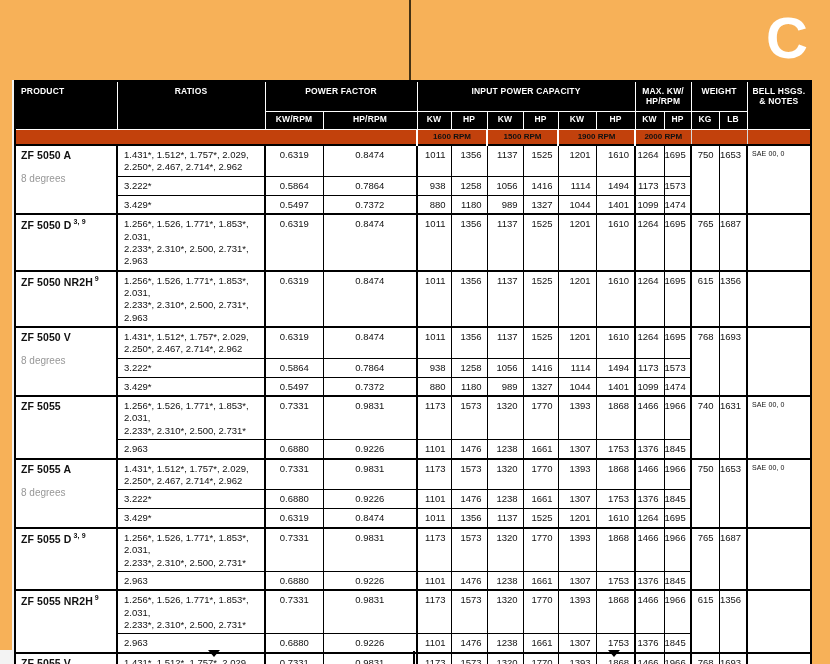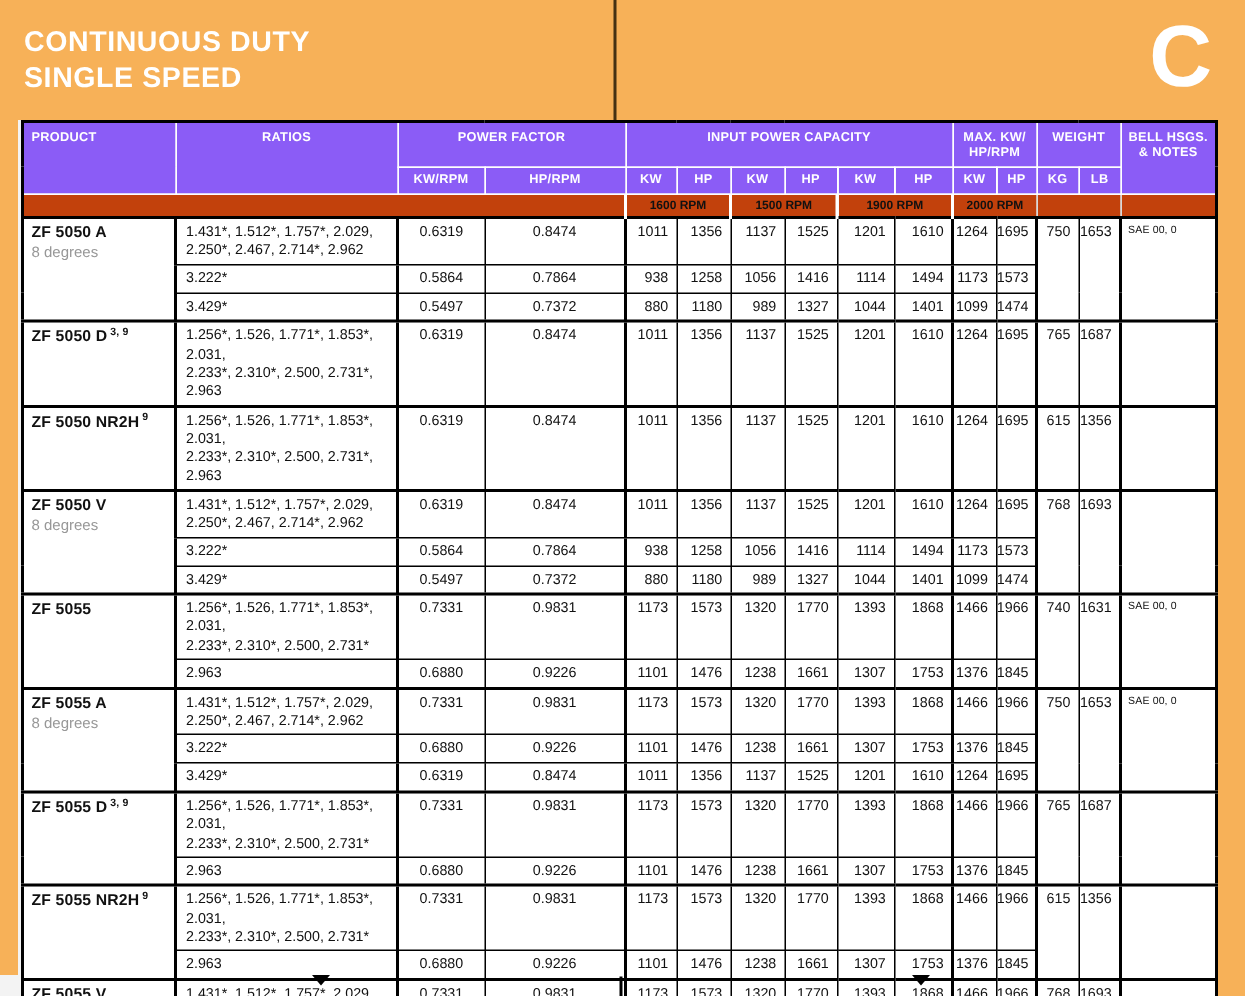--- a/index.html
+++ b/index.html
@@ -12,41 +12,41 @@
   .fold-mark{position:absolute;left:409px;top:0;width:2px;height:80px;background:#453112;}
   .title{position:absolute;left:16px;top:17px;color:#fff;font-size:19px;font-weight:bold;
          line-height:24px;letter-spacing:.4px;}
   .corner-letter{position:absolute;right:22px;top:4px;color:#fff;font-size:58px;font-weight:bold;}
   
   .tablewrap{position:absolute;left:14px;top:80px;}
   table{border-collapse:collapse;table-layout:fixed;width:796px;
         border:2px solid #000;border-bottom-width:3px;}
   th,td{margin:0;overflow:hidden;}
   
-  thead .hdr{background:#8b5cf6;color:#fff;font-size:8.5px;font-weight:bold;text-align:center;
+  thead .hdr{background:#000000;color:#fff;font-size:8.5px;font-weight:bold;text-align:center;
              vertical-align:middle;border:1px solid #fff;line-height:1.15;letter-spacing:.2px;padding:2px 1px;}
   tr.h1{height:30px;}
   tr.h2{height:18px;}
   thead .hdr.topalign{vertical-align:top;padding-top:5px;}
   thead .hdr.leftalign{text-align:left;padding-left:5px;}
   
   tr.rpmrow{height:16px;}
   tr.rpmrow td{background:#c2410c;color:#111;font-size:8px;font-weight:bold;text-align:center;
                border:1px solid #d8d8d8;}
   tr.rpmrow td.rpmseg{border-left:2px solid #fff;}
   tr.rpmrow td.darkdiv{border-left:1px solid #000;}
   
   tbody td{border:1px solid #000;background:#fff;vertical-align:top;font-size:9.5px;color:#111;}
   tr.row-main{height:30px;}
   tr.row-sub{height:19px;}
   tr.row-main > td{border-top:2px solid #000;}
   .c-product{padding:3px 3px 2px 5px;}
   .pname{font-weight:bold;font-size:10.5px;letter-spacing:.1px;}
   .pname sup{font-size:7px;font-weight:bold;}
-  .psub{color:#979797;font-size:10px;margin-top:2px;}
+  .psub{color:#979797;font-size:10px;margin-top:12px;}
   .c-ratios{padding:3px 4px 2px 6px;border-left-width:2px !important;white-space:pre-line;line-height:1.3;}
   .c-pf{text-align:center;padding-top:3px;}
   .c-pf.first{border-left-width:2px !important;}
   .c-val{text-align:right;padding:3px 5px 0 0;}
   .c-val.first{border-left-width:2px !important;margin-top:27px;}
   .c-val.maxkw{border-left-width:2px !important;}
   .c-kg{text-align:right;padding:3px 5px 0 0;border-left-width:2px !important;}
   .c-lb{text-align:right;padding:3px 5px 0 0;}
   .c-note{padding:4px 2px 0 4px;font-size:7px;letter-spacing:.1px;border-left-width:2px !important;}
   
@@ -54,24 +54,20 @@
        border-left:6px solid transparent;border-right:6px solid transparent;border-top:7px solid #000;}
   .vline-bottom{position:absolute;left:413px;top:651px;width:2px;height:13px;background:#000;}
 </style>
 </head>
 <body>
 
 <div class="page">
 
   <div class="masthead">
     <div class="fold-mark"></div>
-    <div class="title">
-      <div>CONTINUOUS DUTY</div>
-      <div>SINGLE SPEED</div>
-    </div>
     <div class="corner-letter">C</div>
   </div>
 
   <div class="strip-left"></div>
   <div class="strip-right"></div>
 
   <div class="tablewrap">
     <table>
       <colgroup>
         <col style="width:102px">

